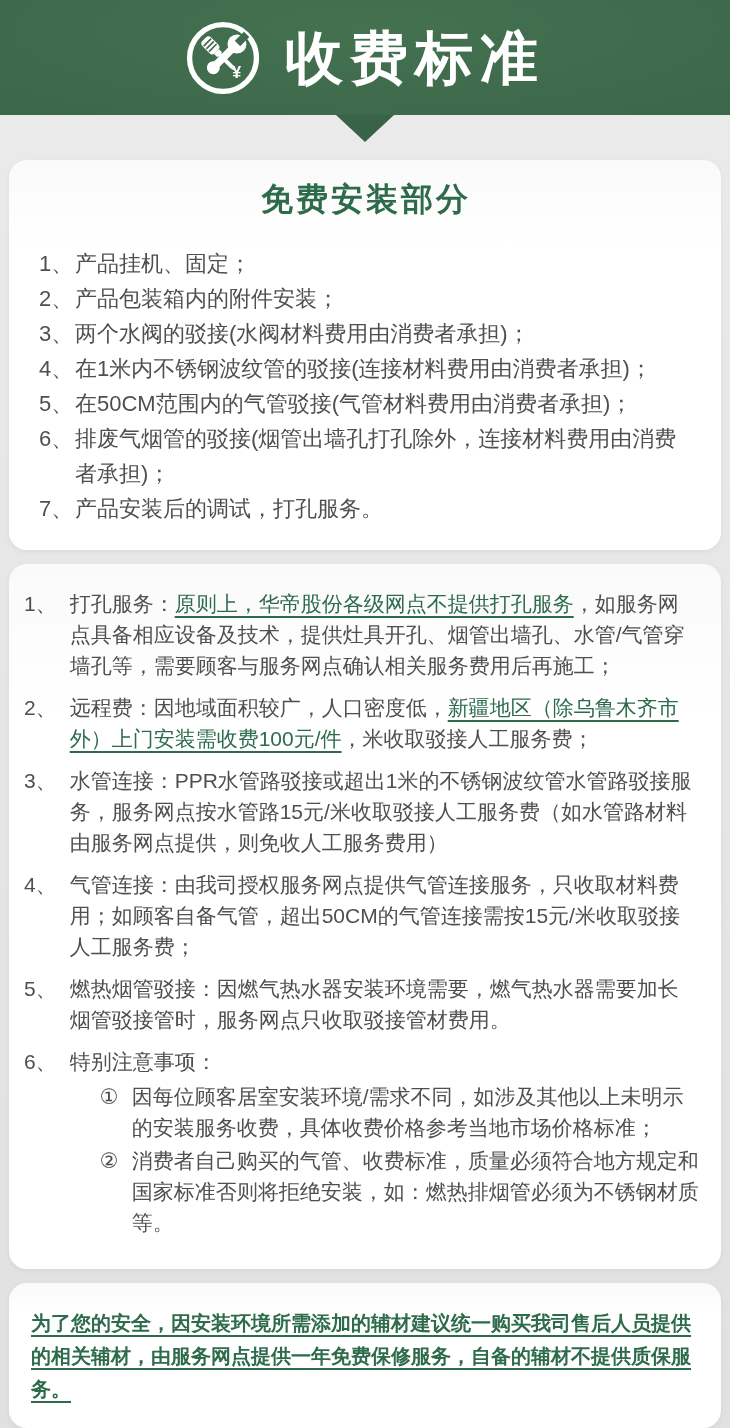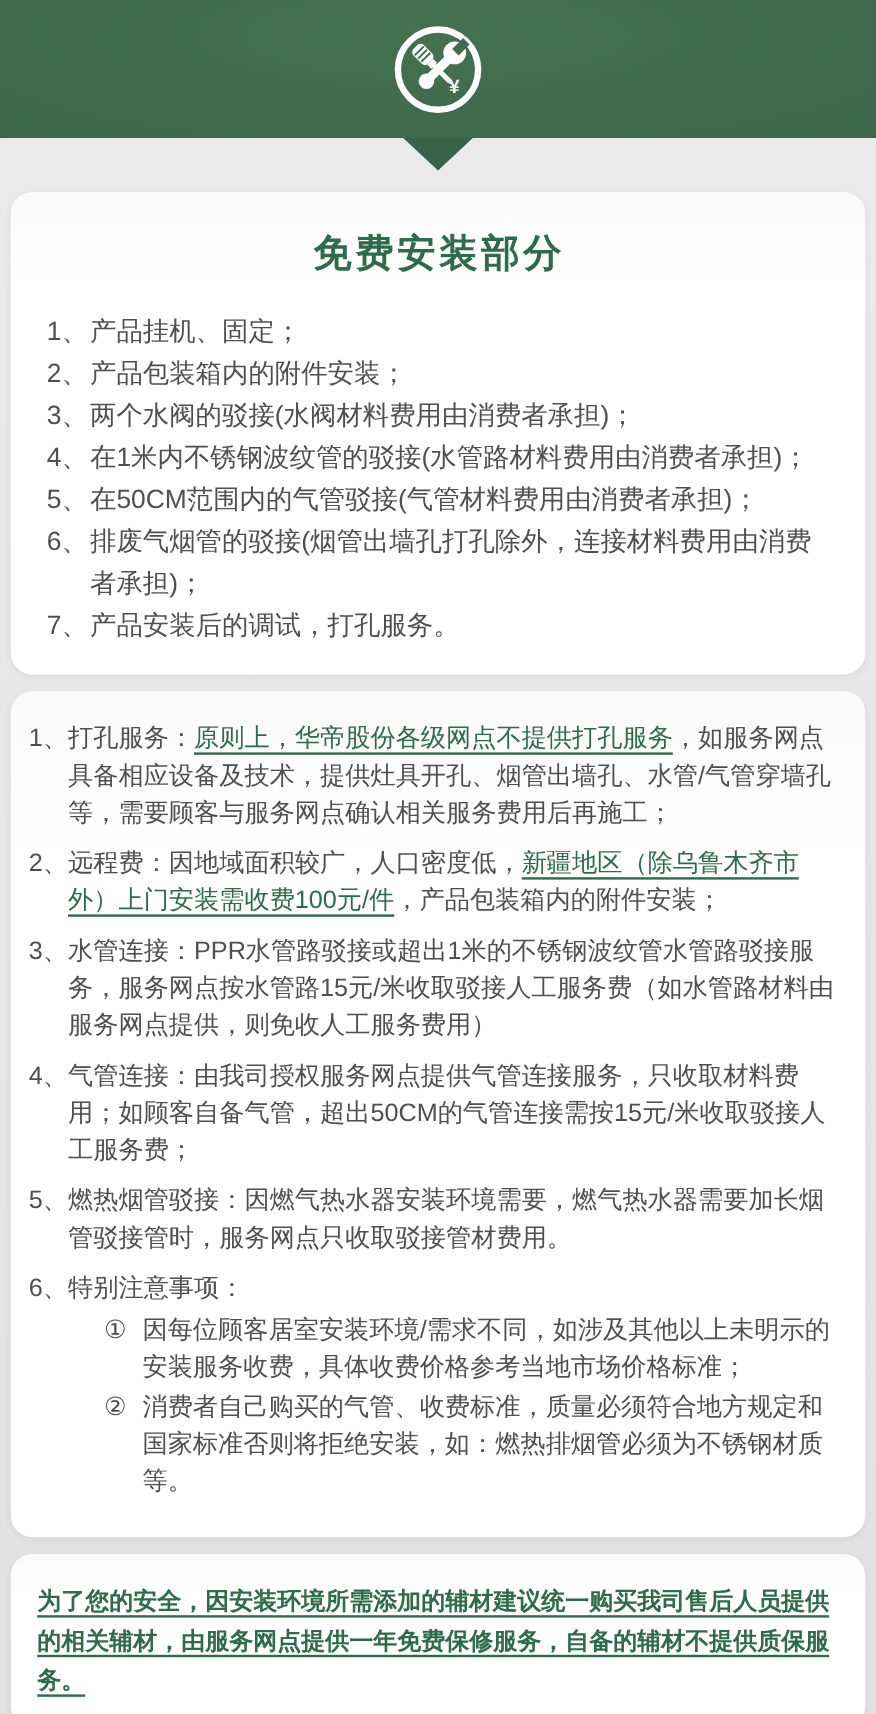--- a/index.html
+++ b/index.html
@@ -52,21 +52,21 @@
   .card-title {
     margin: 0;
     text-align: center;
     color: #2d6b4b;
     font-size: 32px;
     font-weight: bold;
     letter-spacing: 3px;
   }
 
   
-  .card-free { padding: 30px 28px 24px 30px; }
+  .card-free { padding: 18px 28px 24px 30px; }
   .card-free .card-title { margin-bottom: 24px; }
   .free-list { list-style: none; margin: 0; padding: 0; }
   .free-list li {
     display: flex;
     font-size: 22px;
     color: #4f4f4f;
     line-height: 35px;
   }
   .free-list .num { flex: 0 0 36px; }
   .free-list .txt { flex: 1; }
@@ -75,21 +75,21 @@
   .card-paid { padding: 24px 22px 20px 15px; }
   .card-paid .card-title { margin-bottom: 20px; }
   .pitem {
     display: flex;
     font-size: 21px;
     color: #4f4f4f;
     line-height: 31px;
     margin-bottom: 11px;
   }
   .pitem .num { flex: 0 0 30px; }
-  .pitem .ptxt { flex: 1; }
+  .pitem .ptxt { flex: 1; margin-left: 13px; }
   .gu {
     color: #2d6b4b;
     text-decoration: underline;
     text-underline-offset: 5px;
     text-decoration-thickness: 2px;
   }
   .subitems { margin: 4px 0 0 30px; }
   .sub { display: flex; margin-top: 2px; }
   .sub .snum { flex: 0 0 32px; }
   .sub .stxt { flex: 1; }
@@ -122,20 +122,21 @@
     </g>
 
     <g transform="rotate(45 50 50)">
       <circle cx="50" cy="24" r="12.5" fill="#ffffff"></circle>
       <rect x="45" y="6" width="10" height="17" fill="#3e6b4d"></rect>
       <rect x="45" y="31" width="10" height="36" rx="3" fill="#ffffff"></rect>
       <circle cx="50" cy="68" r="8.5" fill="#ffffff"></circle>
     </g>
     <text x="68" y="76" font-size="21" font-weight="bold" fill="#ffffff" text-anchor="middle">¥</text>
   </svg>
+  <h1 class="banner-title">收费标准</h1>
   <div class="banner-arrow"></div>
 </header>
 
 <main class="content">
 
   <section class="card card-free">
     <h2 class="card-title">免费安装部分</h2>
     <ul class="free-list">
       <li>
         <span class="num">1、</span>
@@ -144,21 +145,21 @@
       <li>
         <span class="num">2、</span>
         <span class="txt">产品包装箱内的附件安装；</span>
       </li>
       <li>
         <span class="num">3、</span>
         <span class="txt">两个水阀的驳接(水阀材料费用由消费者承担)；</span>
       </li>
       <li>
         <span class="num">4、</span>
-        <span class="txt">在1米内不锈钢波纹管的驳接(水管路材料费用由消费者承担)；</span>
+        <span class="txt">在1米内不锈钢波纹管的驳接(连接材料费用由消费者承担)；</span>
       </li>
       <li>
         <span class="num">5、</span>
         <span class="txt">在50CM范围内的气管驳接(气管材料费用由消费者承担)；</span>
       </li>
       <li>
         <span class="num">6、</span>
         <span class="txt">排废气烟管的驳接(烟管出墙孔打孔除外，连接材料费用由消费者承担)；</span>
       </li>
       <li>
@@ -170,21 +171,21 @@
 
   <section class="card card-paid">
 
     <div class="pitem">
       <span class="num">1、</span>
       <span class="ptxt"><span>打孔服务：</span><span class="gu">原则上，华帝股份各级网点不提供打孔服务</span><span>，如服务网点具备相应设备及技术，提供灶具开孔、烟管出墙孔、水管/气管穿墙孔等，需要顾客与服务网点确认相关服务费用后再施工；</span></span>
     </div>
 
     <div class="pitem">
       <span class="num">2、</span>
-      <span class="ptxt"><span>远程费：因地域面积较广，人口密度低，</span><span class="gu">新疆地区（除乌鲁木齐市外）上门安装需收费100元/件</span><span>，产品包装箱内的附件安装；</span></span>
+      <span class="ptxt"><span>远程费：因地域面积较广，人口密度低，</span><span class="gu">新疆地区（除乌鲁木齐市外）上门安装需收费100元/件</span><span>，米收取驳接人工服务费；</span></span>
     </div>
 
     <div class="pitem">
       <span class="num">3、</span>
       <span class="ptxt"><span>水管连接：PPR水管路驳接或超出1米的不锈钢波纹管水管路驳接服务，服务网点按水管路15元/米收取驳接人工服务费（如水管路材料由服务网点提供，则免收人工服务费用）</span></span>
     </div>
 
     <div class="pitem">
       <span class="num">4、</span>
       <span class="ptxt"><span>气管连接：由我司授权服务网点提供气管连接服务，只收取材料费用；如顾客自备气管，超出50CM的气管连接需按15元/米收取驳接人工服务费；</span></span>

